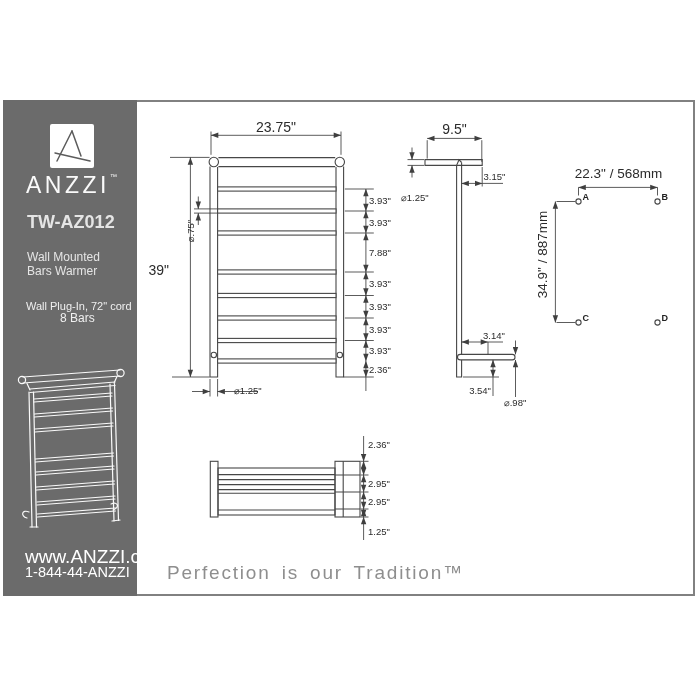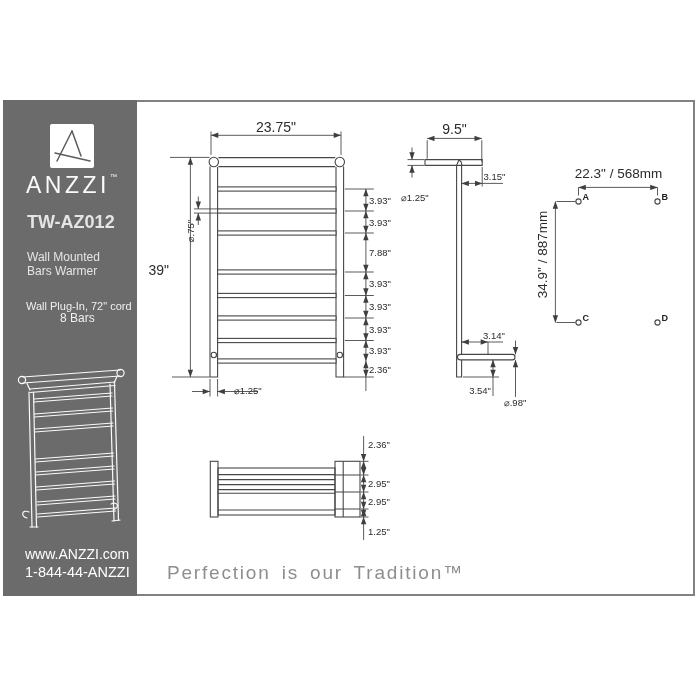--- a/index.html
+++ b/index.html
@@ -11,21 +11,21 @@
              background:#6b6b6b; box-sizing:border-box; }
   .logo-box { position:absolute; left:47px; top:24px; width:44px; height:44px; background:#fff; border-radius:2px; }
   .wordmark { position:absolute; left:23px; top:72px; color:#fafafa; font-size:23px;
               font-weight:300; letter-spacing:3.5px; white-space:nowrap; }
   .wordmark sup { font-size:7px; letter-spacing:0; vertical-align:14px; }
   .model { position:absolute; left:24px; top:112px; color:#e5e5e5; font-size:18px; font-weight:bold; }
   .subtitle { position:absolute; left:24px; top:150px; color:#e5e5e5; font-size:12px; line-height:14px; }
   .power { position:absolute; left:23px; top:200px; color:#f0f0f0; font-size:11px; white-space:nowrap; }
   .bars-label { position:absolute; left:24px; top:211px; color:#f0f0f0; font-size:12px;margin-left:33px; }
   .illus { position:absolute; left:10px; top:265px; }
-  .website { position:absolute; left:22px; top:446px; color:#fff; font-size:14px; white-space:nowrap; }
+  .website { position:absolute; left:22px; top:446px; color:#fff; font-size:19px; white-space:nowrap; }
   .phone { position:absolute; left:22px; top:464px; color:#fff; font-size:14.5px; white-space:nowrap; }
   .drawing { position:absolute; left:137px; top:100px; }
   .tagline { position:absolute; left:167px; top:562px; color:#8e8e8e; font-size:19px;
              font-weight:400; letter-spacing:1.8px; word-spacing:4px; white-space:nowrap; }
   .ol  { stroke:#474747; stroke-width:1.1; fill:none; }
   .olf { stroke:#474747; stroke-width:1.1; fill:#fff; }
   .dim { stroke:#3f3f3f; stroke-width:0.85; fill:none; }
   text.d { font-family:"Liberation Sans",sans-serif; font-size:9.5px; fill:#2b2b2b; }
   text.D { font-family:"Liberation Sans",sans-serif; font-size:14px; fill:#2b2b2b; }
   text.m { font-family:"Liberation Sans",sans-serif; font-size:13.5px; fill:#2b2b2b; }

